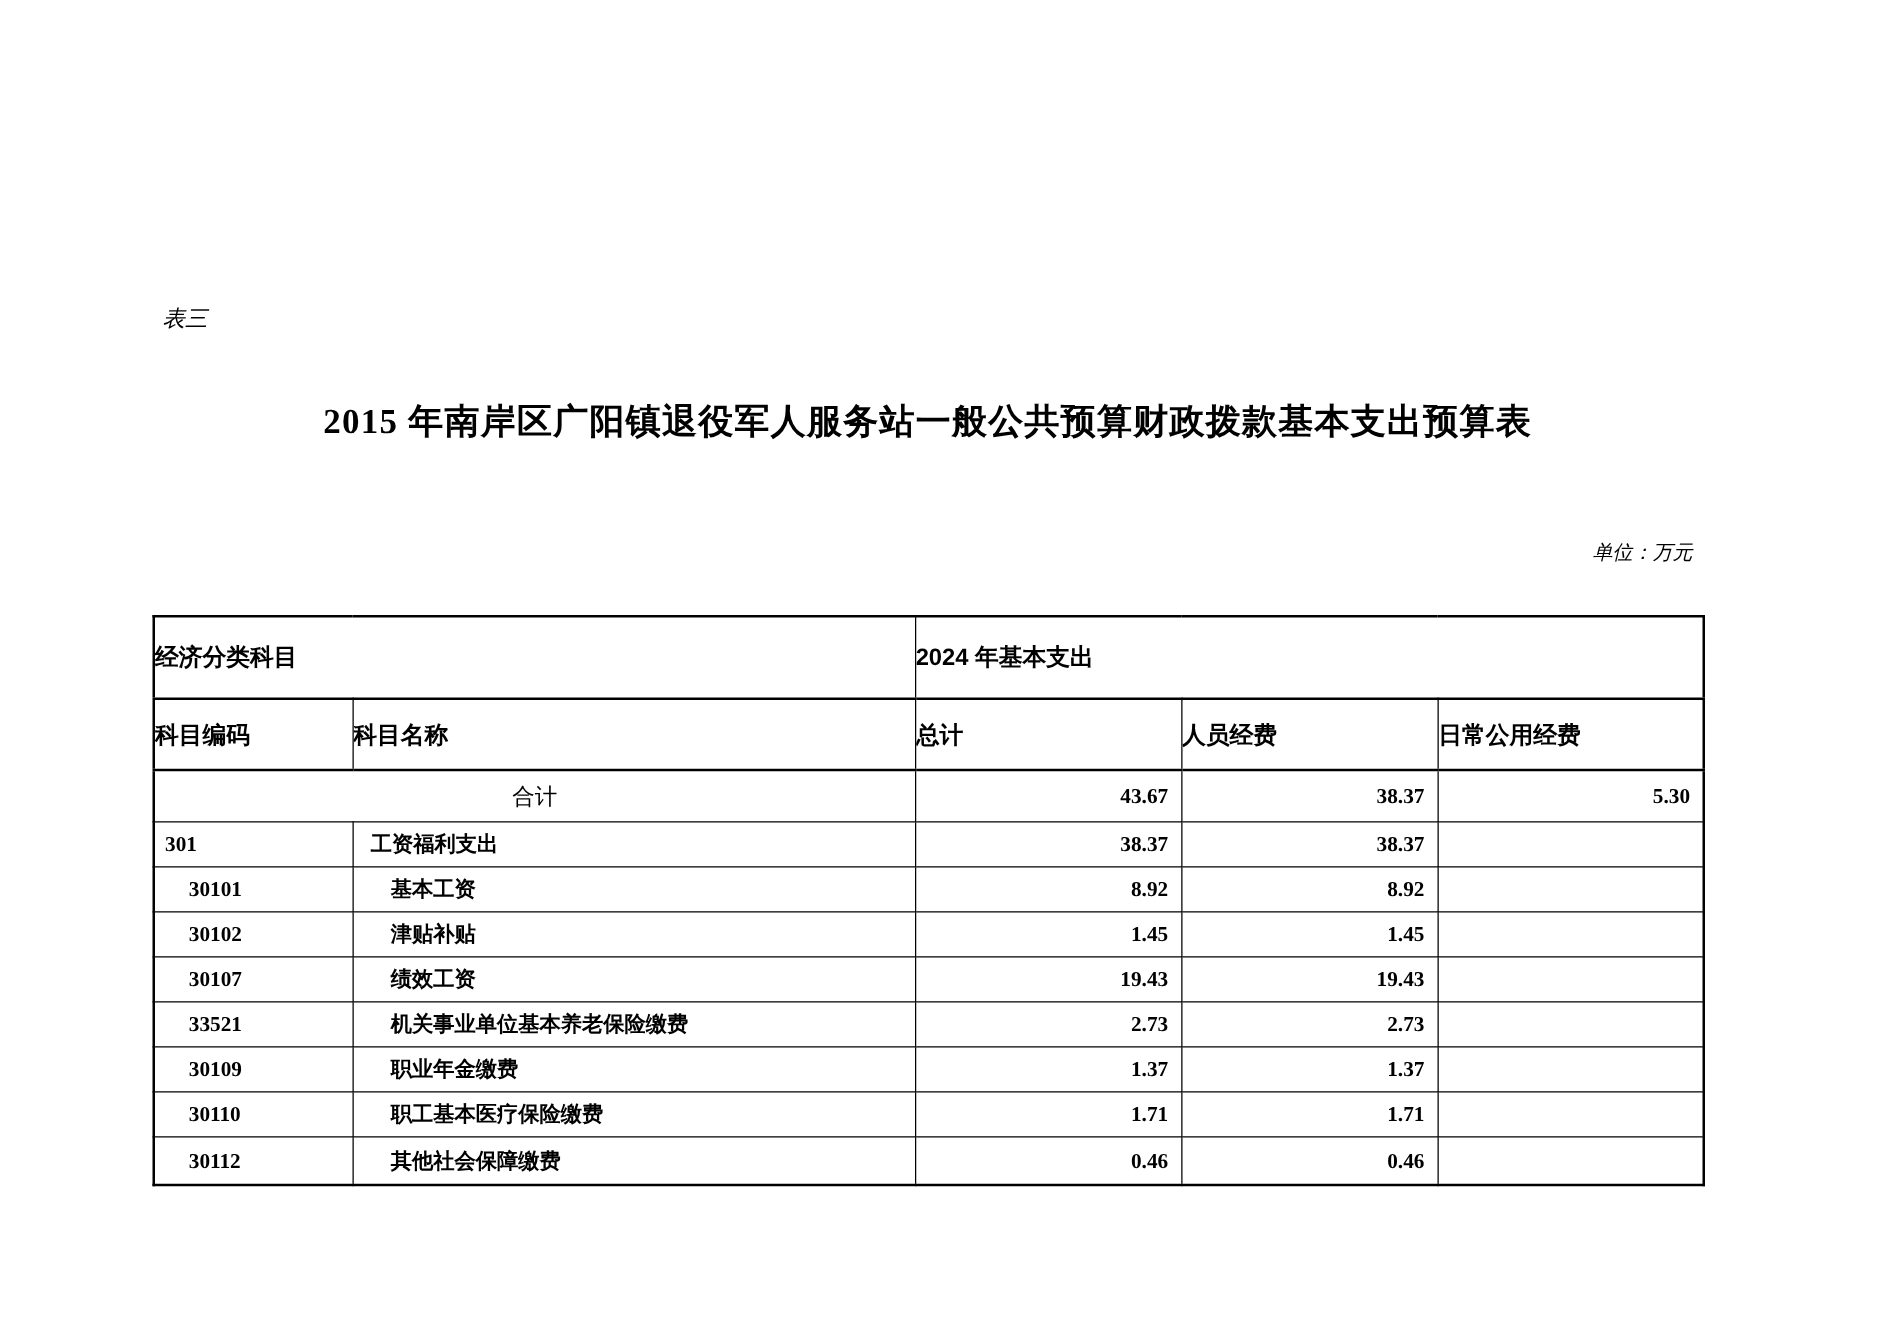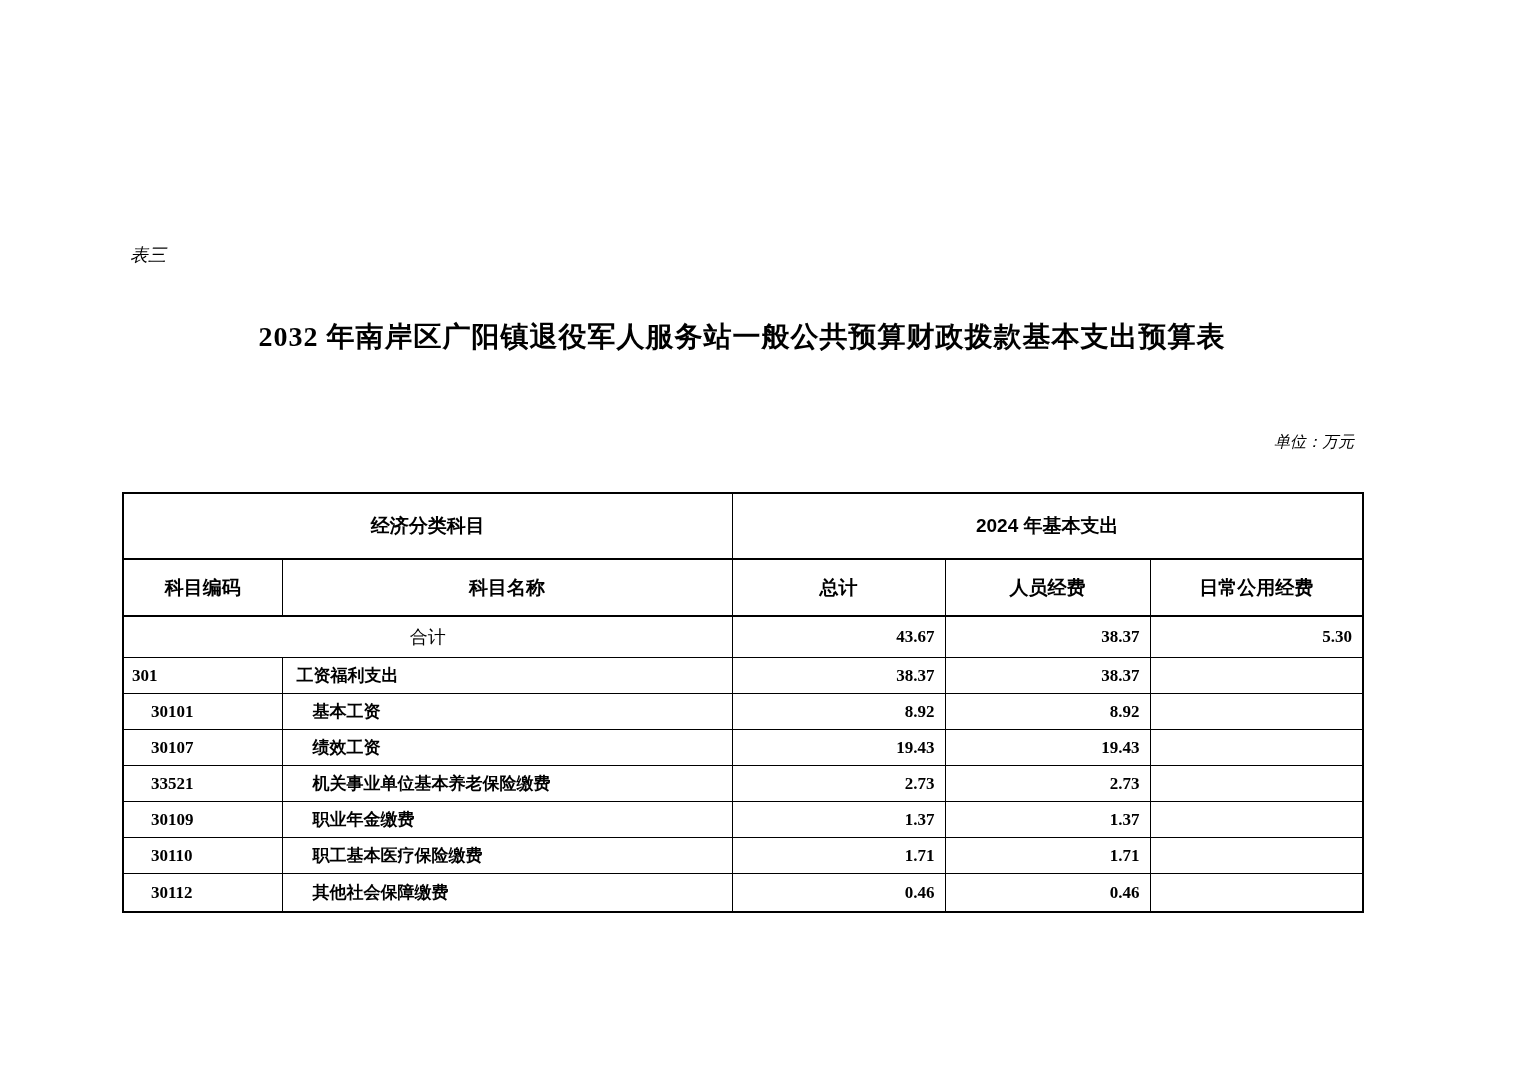--- a/index.html
+++ b/index.html
@@ -65,21 +65,21 @@
     border: 1px solid #000;
     padding: 0;
     vertical-align: middle;
     overflow: hidden;
     white-space: nowrap;
   }
   .budget-table thead th {
     font-family: "Liberation Sans", sans-serif;
     font-weight: bold;
     font-size: 19px;
-    text-align: center;
+    text-align: left;
     border-bottom-width: 2px;
   }
   tr.header-group th { height: 64px; }
   tr.header-cols th  { height: 55px; }
 
   tr.total-row td { height: 40px; }
   tr.total-row .name-cell {
     text-align: center;
     font-size: 18px;
     font-family: "Liberation Serif", serif;
@@ -101,21 +101,21 @@
     font-family: "Liberation Serif", serif;
   }
 </style>
 </head>
 <body>
 
 <div class="page">
 
   <div class="sheet-label">表三</div>
 
-  <h1 class="doc-title">2032 年南岸区广阳镇退役军人服务站一般公共预算财政拨款基本支出预算表</h1>
+  <h1 class="doc-title">2015 年南岸区广阳镇退役军人服务站一般公共预算财政拨款基本支出预算表</h1>
 
   <div class="unit-note">单位：万元</div>
 
   <table class="budget-table">
     <colgroup>
       <col class="c-code">
       <col class="c-name">
       <col class="c-total">
       <col class="c-personnel">
       <col class="c-daily">
@@ -149,20 +149,27 @@
         <td class="num"></td>
       </tr>
       <tr class="data-row lvl1">
         <td class="code">30101</td>
         <td class="name">基本工资</td>
         <td class="num">8.92</td>
         <td class="num">8.92</td>
         <td class="num"></td>
       </tr>
       <tr class="data-row lvl1">
+        <td class="code">30102</td>
+        <td class="name">津贴补贴</td>
+        <td class="num">1.45</td>
+        <td class="num">1.45</td>
+        <td class="num"></td>
+      </tr>
+      <tr class="data-row lvl1">
         <td class="code">30107</td>
         <td class="name">绩效工资</td>
         <td class="num">19.43</td>
         <td class="num">19.43</td>
         <td class="num"></td>
       </tr>
       <tr class="data-row lvl1">
         <td class="code">33521</td>
         <td class="name">机关事业单位基本养老保险缴费</td>
         <td class="num">2.73</td>

